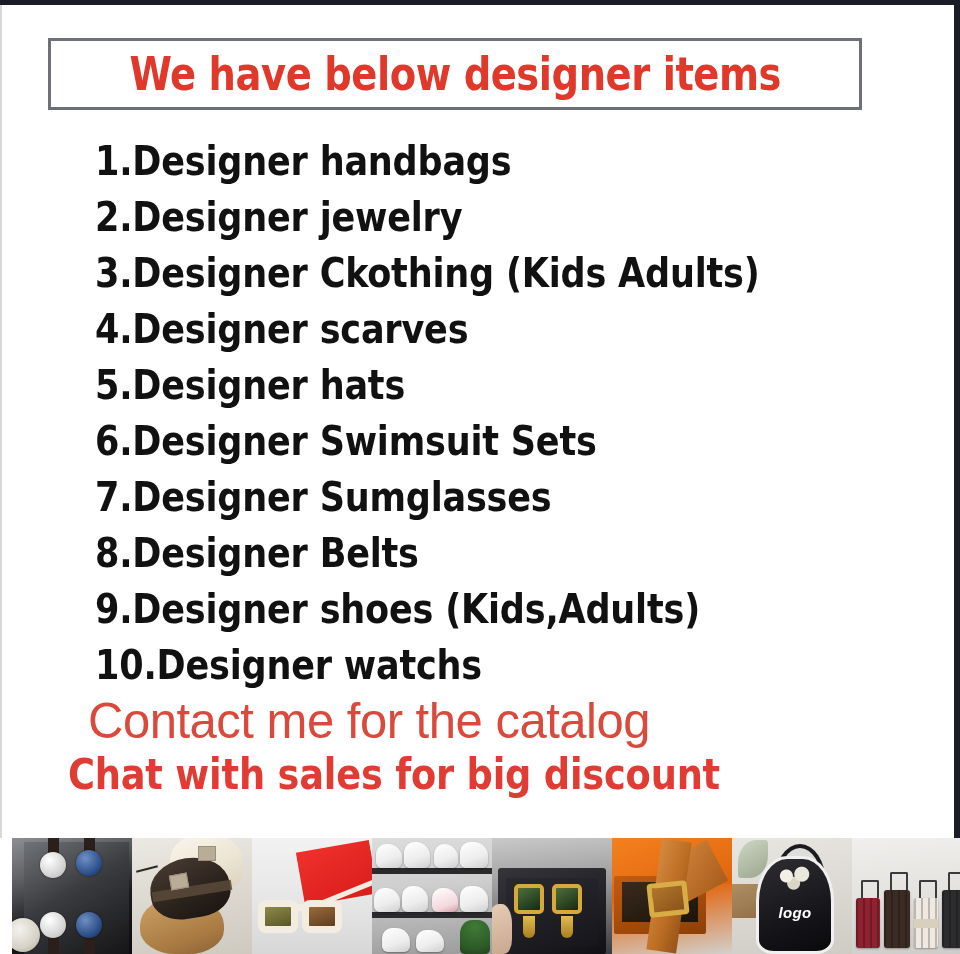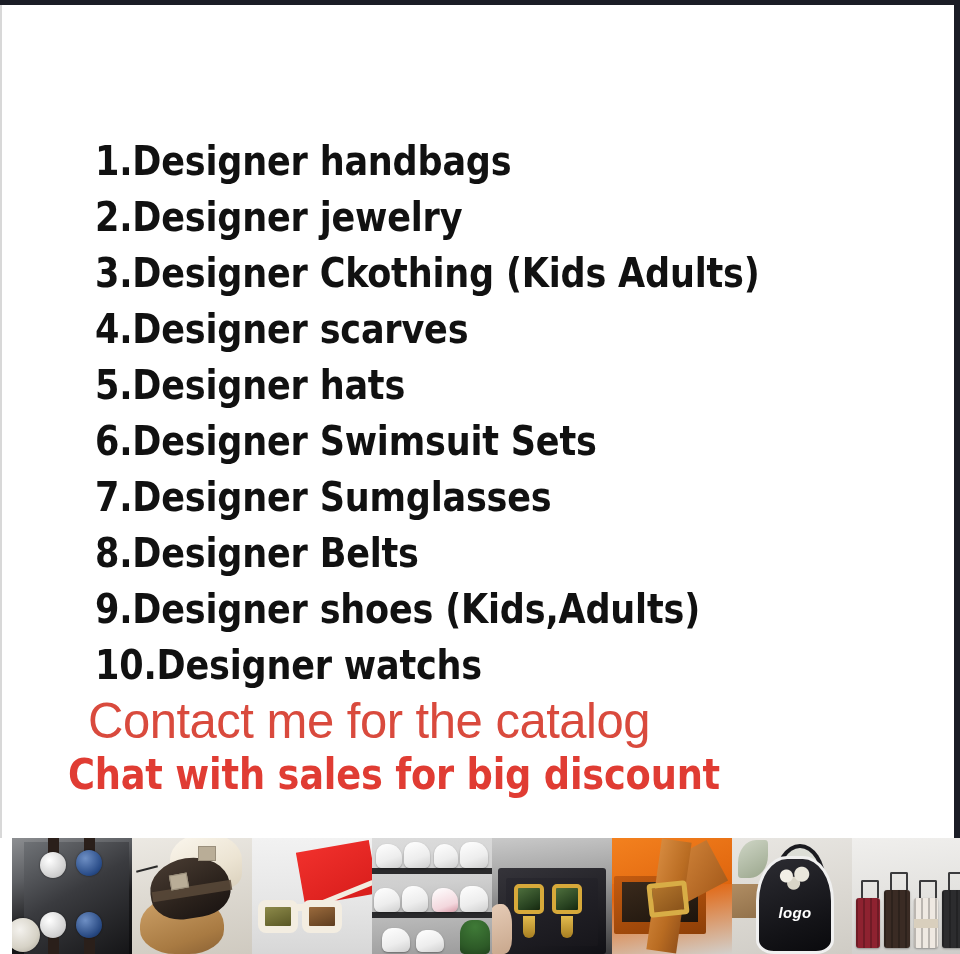--- a/index.html
+++ b/index.html
@@ -272,20 +272,23 @@
 </style>
 </head>
 <body>
 
 <div id="page">
 
   <div class="frame-top"></div>
   <div class="frame-left"></div>
   <div class="frame-right"></div>
 
+  <div class="banner">
+    <div class="banner-text">We have below designer items</div>
+  </div>
 
   <ul class="item-list">
     <li class="item-row">1.Designer handbags</li>
     <li class="item-row">2.Designer jewelry</li>
     <li class="item-row">3.Designer Ckothing (Kids Adults)</li>
     <li class="item-row">4.Designer scarves</li>
     <li class="item-row">5.Designer hats</li>
     <li class="item-row">6.Designer Swimsuit Sets</li>
     <li class="item-row">7.Designer Sumglasses</li>
     <li class="item-row">8.Designer Belts</li>

